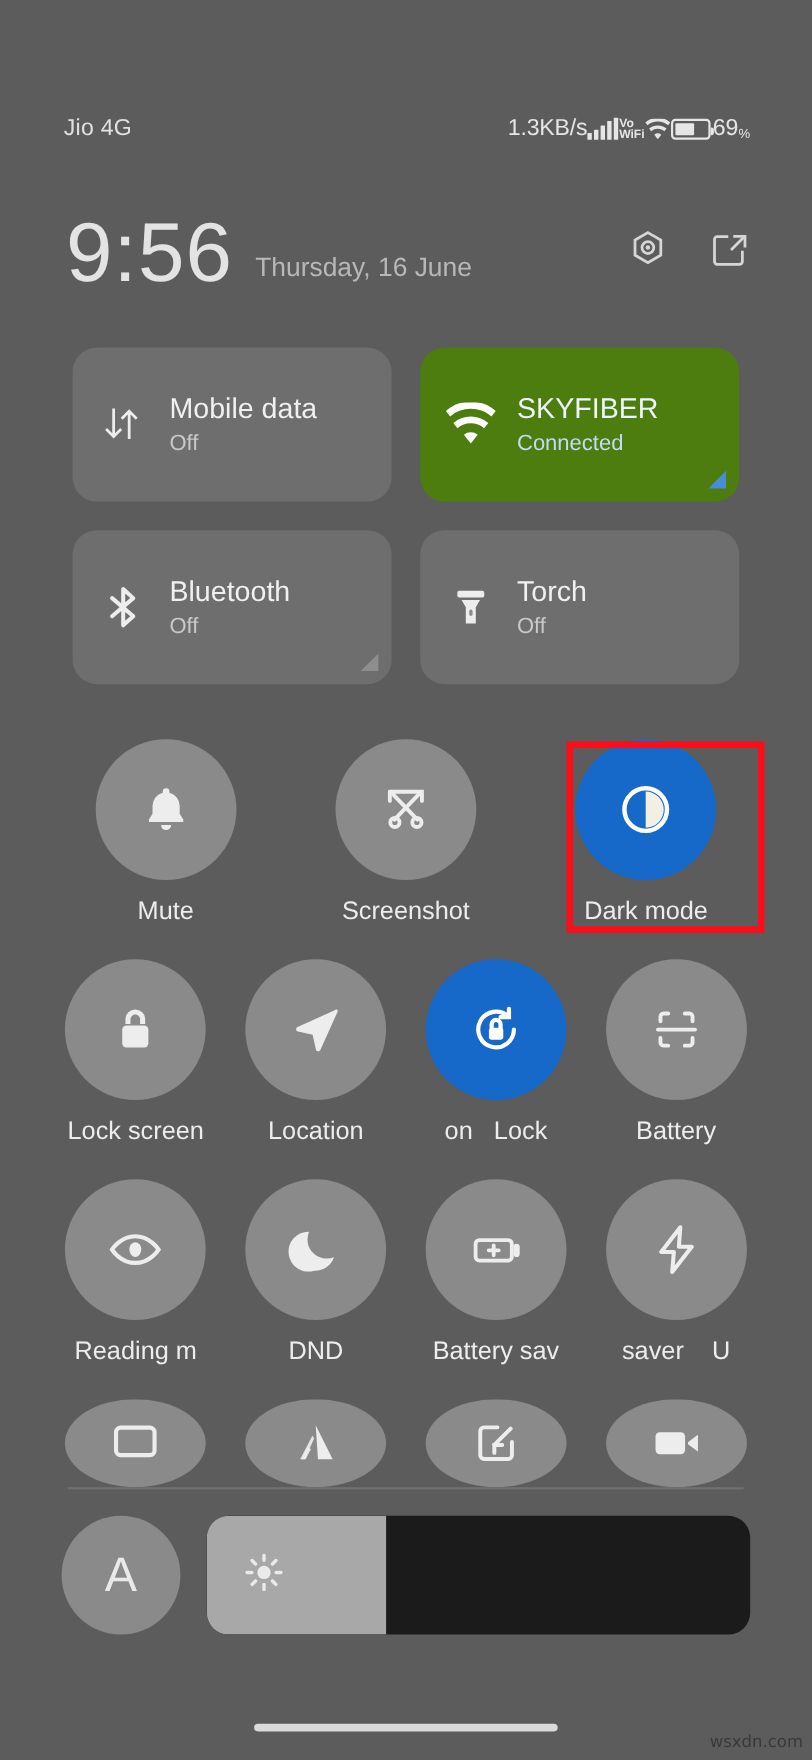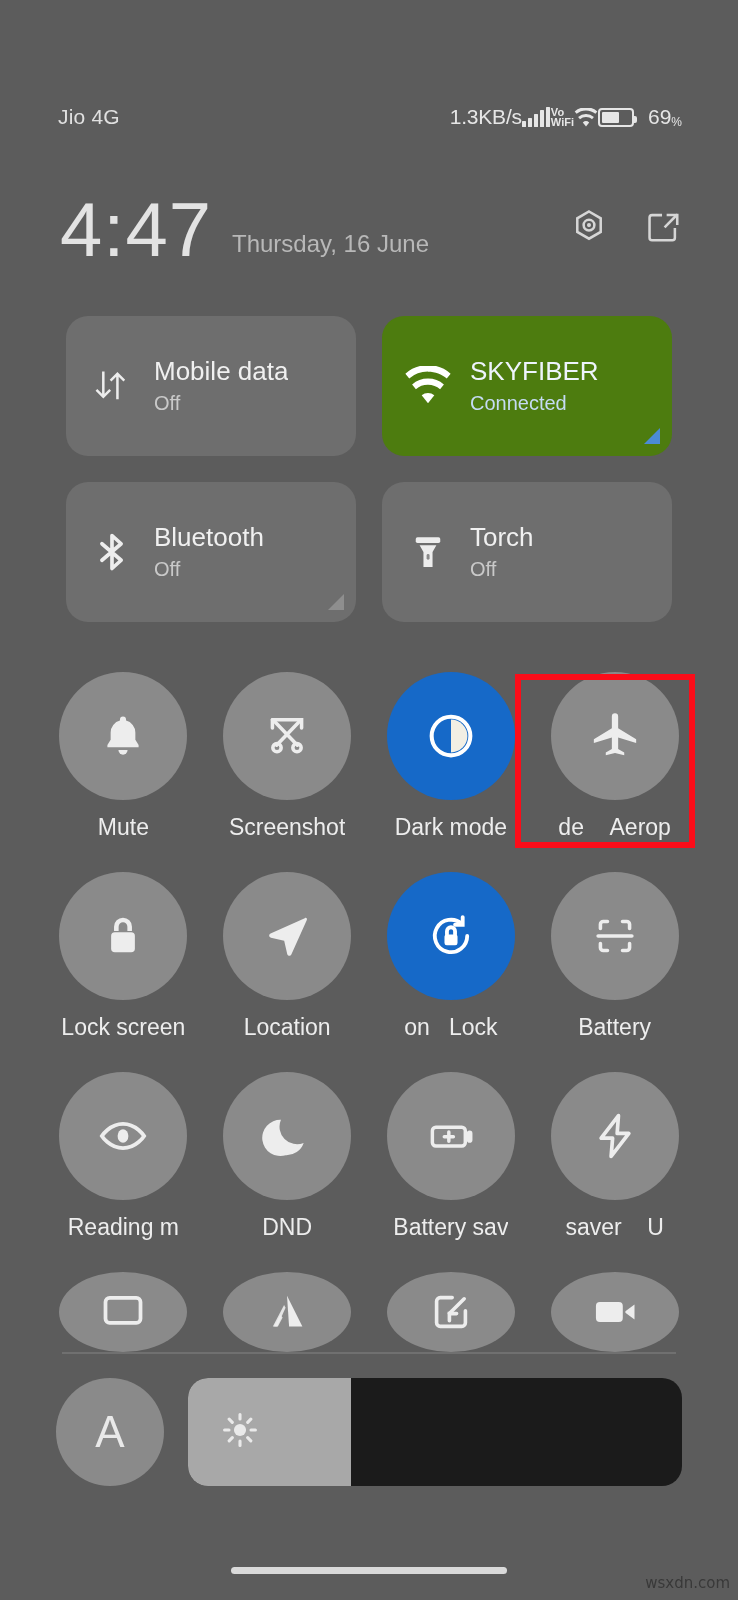--- a/index.html
+++ b/index.html
@@ -45,21 +45,21 @@
   .wifi-sb { width: 24px; height: 19px; }
   .batt {
     width: 36px; height: 19px; border: 2px solid #e6e6e6; border-radius: 4px;
     position: relative; display: flex; align-items: center; padding: 2px;
   }
   .batt::after {
     content: ""; position: absolute; right: -5px; top: 6px;
     width: 3px; height: 7px; background: #e6e6e6; border-radius: 0 2px 2px 0;
   }
   .batt > b { display: block; height: 100%; width: 62%; background: #e6e6e6; border-radius: 1px; }
-  .sb-batt-pct { font-size: 21px; color: #e6e6e6; margin-left: 14px; }
+  .sb-batt-pct { font-size: 21px; color: #e6e6e6; margin-left: 2px; }
   .sb-batt-pct sup { font-size: 12px; vertical-align: baseline; position: relative; top: 2px; }
 
   
   .clockrow { position: absolute; top: 186px; left: 0; width: 738px; height: 96px; }
   .clock {
     position: absolute; left: 60px; top: -4px;
     font-size: 76px; font-weight: 300; color: #e3e3e3; letter-spacing: 1px;
     line-height: 96px;
   }
   .dateline {
@@ -177,21 +177,21 @@
           </svg>
       </span>
       <span class="batt">
           <b></b>
         </span>
       <span class="sb-batt-pct"><span>69</span><sup>%</sup></span>
     </div>
   </div>
 
   <div class="clockrow">
-    <div class="clock">4:47</div>
+    <div class="clock">9:56</div>
     <div class="dateline">Thursday, 16 June</div>
     <div class="hdr-icons">
       <span>
         <svg viewBox="0 0 24 24" fill="none" stroke="#d6d6d6" stroke-width="1.6">
           <path d="M12 2.2l7.4 4.3v8.6L12 19.4 4.6 15.1V6.5L12 2.2z"></path>
           <circle cx="12" cy="10.8" r="3.4"></circle>
           <circle cx="12" cy="10.8" r="1.3" fill="#d6d6d6" stroke="none"></circle>
         </svg>
       </span>
       <span>
@@ -295,31 +295,20 @@
       <div class="cell">
         <div class="bub on">
           <svg viewBox="0 0 24 24" width="54" height="54">
             <circle cx="12" cy="12" r="8.6" fill="none" stroke="#ffffff" stroke-width="1.8"></circle>
             <path d="M12 4.7a7.3 7.3 0 010 14.6z" fill="#f2efe4"></path>
           </svg>
         </div>
         <div class="clabel">Dark mode</div>
       </div>
 
-      <div class="cell">
-        <div class="bub">
-          <svg viewBox="0 0 24 24" width="54" height="54" fill="#ededed">
-            <path d="M21.4 15.1v-1.7l-8-4.8V3.3a1.4 1.4 0 00-2.8 0v5.3l-8 4.8v1.7l8-2.4v5.1L7.9 19.3v1.3L12 19.6l4.1 1v-1.3l-2.7-1.5v-5.1z"></path>
-          </svg>
-        </div>
-        <div class="clabel">
-          <span>de</span>
-          &nbsp;&nbsp;&nbsp;<span>Aerop</span>
-        </div>
-      </div>
     </div>
 
     <div class="grow">
       <div class="cell">
         <div class="bub">
           <svg viewBox="0 0 24 24" width="50" height="50" fill="#ededed">
             <path d="M12 3.2a4.3 4.3 0 00-4.3 4.3v2.1h2.2V7.5a2.1 2.1 0 114.2 0v2.1h2.2V7.5A4.3 4.3 0 0012 3.2z"></path>
             <rect x="6.3" y="10.2" width="11.4" height="9.6" rx="1.8"></rect>
           </svg>
         </div>

